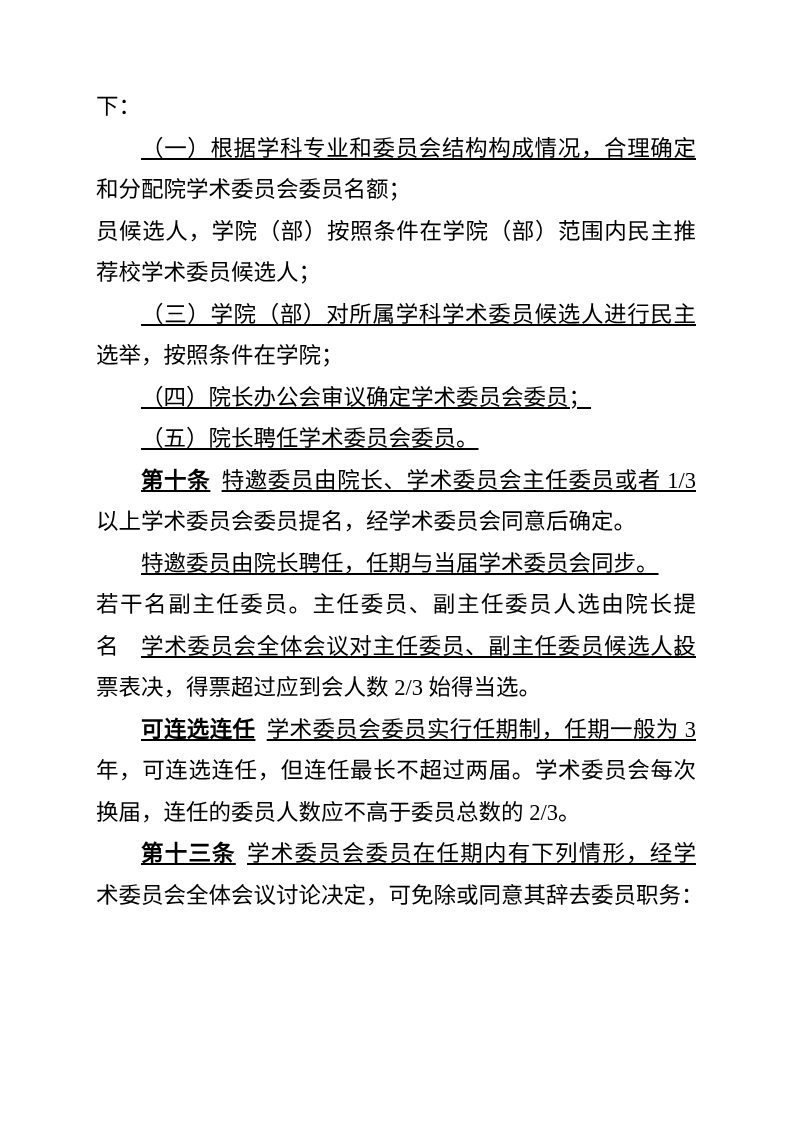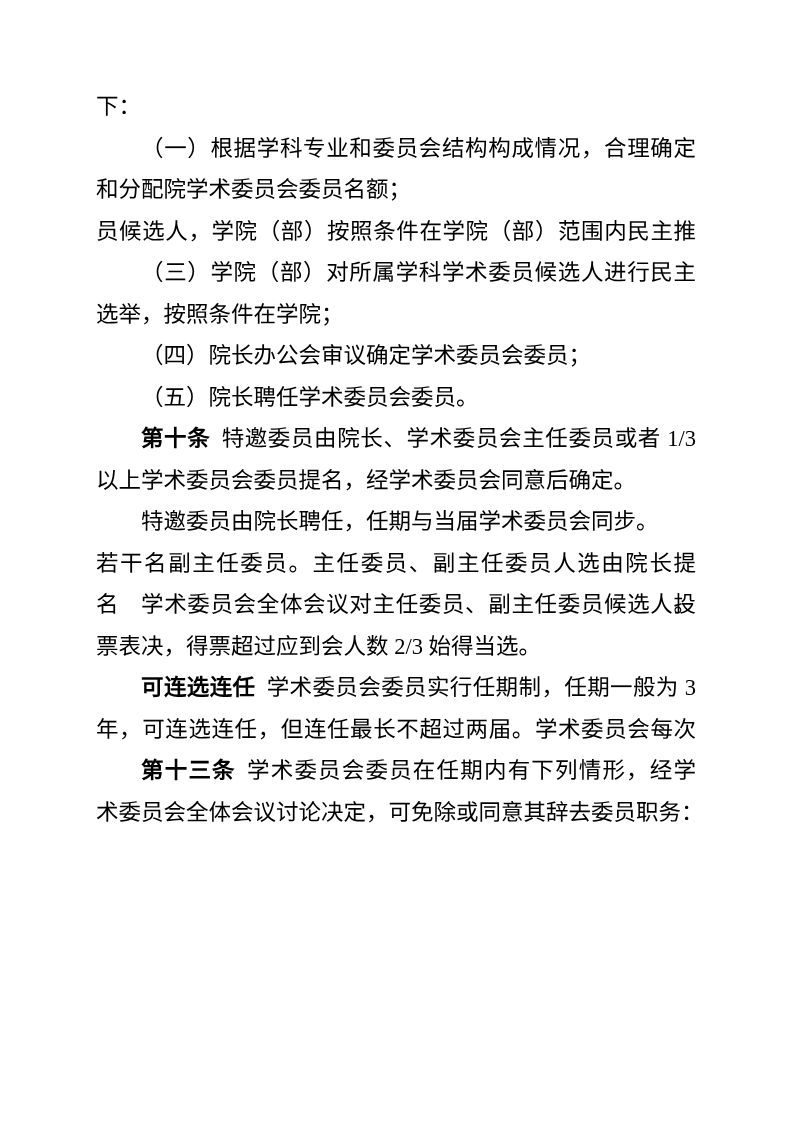--- a/index.html
+++ b/index.html
@@ -31,43 +31,46 @@
     text-align: left;
     white-space: nowrap;
   }
   .line.fill {
     white-space: normal;
     text-align: justify;
     text-align-last: justify;
   }
   .line.indent {
     padding-left: 45px;
+    text-decoration: underline;
   }
   .lead {
     font-weight: bold;
     margin-right: 0.5em;
   }
 </style>
 </head>
 <body>
 
 <div class="page">
   <div class="textblock">
       <div class="line">下：</div>
       <div class="line indent fill">（一）根据学科专业和委员会结构构成情况，合理确定</div>
       <div class="line">和分配院学术委员会委员名额；</div>
       <div class="line fill">员候选人，学院（部）按照条件在学院（部）范围内民主推</div>
+      <div class="line">荐校学术委员候选人；</div>
       <div class="line indent fill">（三）学院（部）对所属学科学术委员候选人进行民主</div>
       <div class="line">选举，按照条件在学院；</div>
       <div class="line indent">（四）院长办公会审议确定学术委员会委员；</div>
       <div class="line indent">（五）院长聘任学术委员会委员。</div>
       <div class="line indent fill"><span class="lead">第十条</span><span>特邀委员由院长、学术委员会主任委员或者 1/3</span></div>
       <div class="line">以上学术委员会委员提名，经学术委员会同意后确定。</div>
       <div class="line indent">特邀委员由院长聘任，任期与当届学术委员会同步。</div>
       <div class="line fill">若干名副主任委员。主任委员、副主任委员人选由院长提名。</div>
       <div class="line indent fill">学术委员会全体会议对主任委员、副主任委员候选人投</div>
       <div class="line">票表决，得票超过应到会人数 2/3 始得当选。</div>
       <div class="line indent fill"><span class="lead">可连选连任</span><span>学术委员会委员实行任期制，任期一般为 3</span></div>
       <div class="line fill">年，可连选连任，但连任最长不超过两届。学术委员会每次</div>
+      <div class="line">换届，连任的委员人数应不高于委员总数的 2/3。</div>
       <div class="line indent fill"><span class="lead">第十三条</span><span>学术委员会委员在任期内有下列情形，经学</span></div>
       <div class="line">术委员会全体会议讨论决定，可免除或同意其辞去委员职务：</div>
     </div>
 </div>
 
 </body></html>

